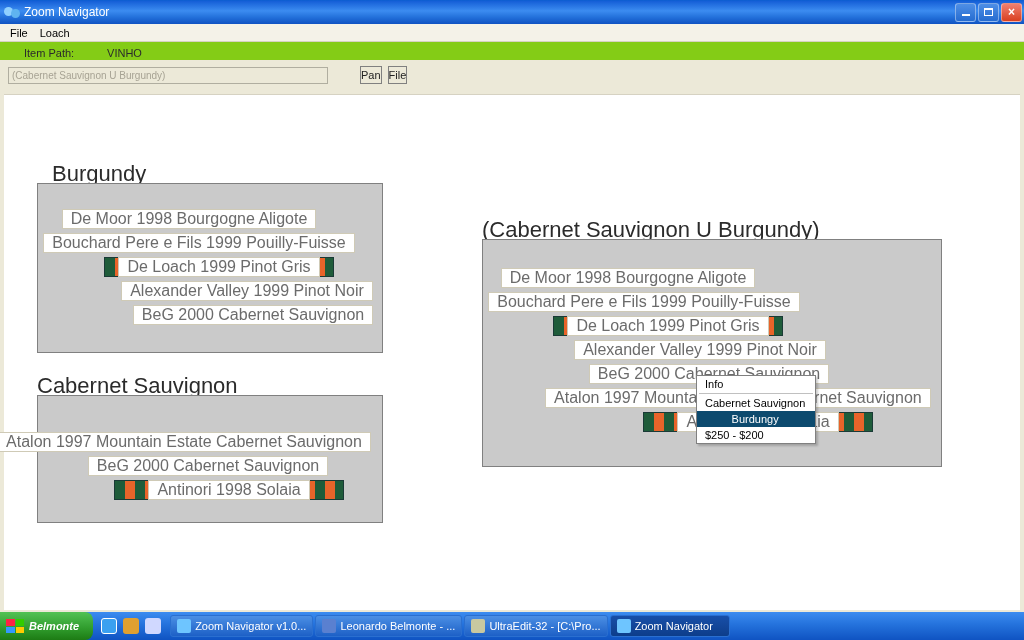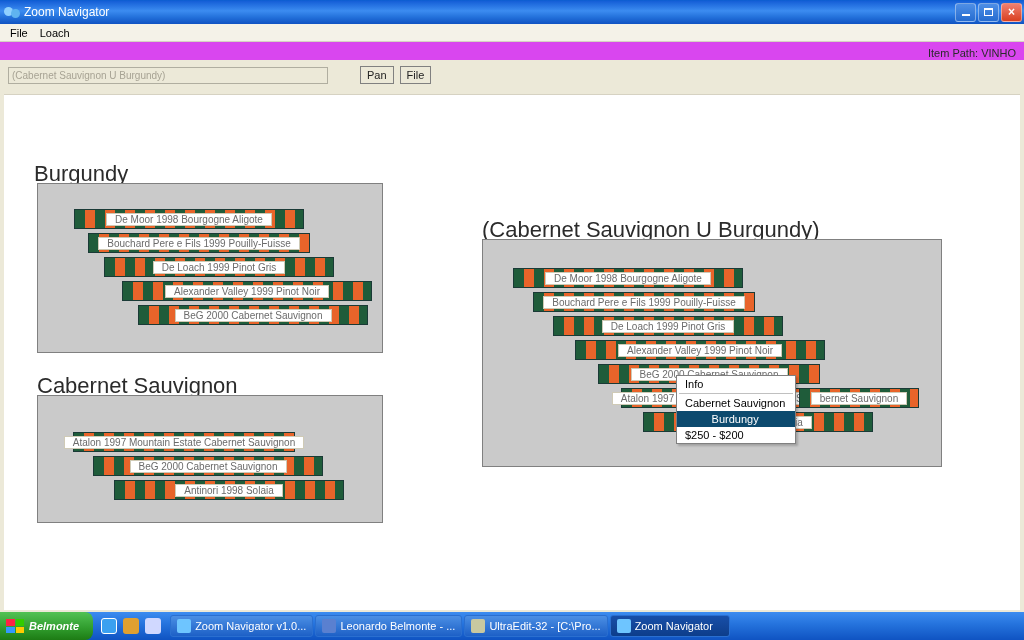--- a/index.html
+++ b/index.html
@@ -17,40 +17,40 @@
 .winbtn.close{background:linear-gradient(to bottom,#f08070,#d94020);}
 .winbtn.min span{display:block;width:8px;height:2px;background:#fff;margin-top:6px;}
 .winbtn.max span{display:block;width:9px;height:8px;border:1px solid #fff;border-top-width:2px;}
 .winbtn.close span{font-size:12px;line-height:1;}
 
 
 .menubar{height:18px;background:#f4f2e8;font-size:11px;display:flex;align-items:center;padding:0 4px;border-bottom:1px solid #d6d2c2;}
 .menubar span{padding:2px 6px;}
 
 
-.info{padding:4px 8px 0 8px;background:#d946ef;text-align:right;}
+.info{padding:4px 8px 0 24px;background:#84cc16;}
 .info-row{font-size:11px;color:#2b2b2b;line-height:14px;}
 .info-row .lbl{display:inline-block;width:80px;}
 
 
 .toolrow{display:flex;align-items:center;gap:6px;padding:6px 8px 4px 8px;background:#ece9d8;}
 .pathbox{width:320px;height:17px;border:1px solid #b0aea0;background:#ece9d8;color:#a7a394;font-size:10px;padding:1px 3px;}
 .gap{flex:0 0 20px;}
-.btn{height:18px;font-size:11px;border:1px solid #808080;background:#ece9d8;padding:0 6px;color:#222;}
+.btn{height:18px;font-size:11px;border:1px solid #808080;background:#ece9d8;padding:0 0;color:#222;}
 
 
 .canvas{position:absolute;left:4px;top:94px;right:4px;bottom:30px;background:#fff;border-top:1px solid #d6d2c2;}
 .group-title{position:absolute;font-size:22px;color:#2b2b2b;}
 .groupbox{position:absolute;background:#cacaca;border:1px solid #808080;}
 
 
 .wine{position:absolute;height:20px;border:1px solid #1a3a36;
   background:repeating-linear-gradient(90deg,#1f5c3a 0 10px,#e8642a 10px 20px);
   display:flex;align-items:center;justify-content:center;}
-.wine .label{background:#fff;border:1px solid #cfcab6;color:#6b6b6b;font-size:10px;padding:0 8px;white-space:nowrap;text-align:right;}
+.wine .label{background:#fff;border:1px solid #cfcab6;color:#6b6b6b;font-size:16px;padding:0 8px;white-space:nowrap;text-align:right;}
 .w-xs{width:230px;} .w-sm{width:250px;} .w-md{width:222px;}
 
 
 .ctx{position:absolute;background:#fff;border:1px solid #808080;font-size:11px;box-shadow:2px 2px 2px rgba(0,0,0,.2);min-width:110px;z-index:50;}
 .ctx .item{padding:2px 10px 2px 8px;color:#000;}
 .ctx .item.sel{background:#0c4a6e;color:#fff;text-align:center;}
 .ctx .sep{height:1px;background:#c0c0c0;margin:1px 2px;}
 
 
 .taskbar{position:absolute;left:0;right:0;bottom:0;height:28px;background:linear-gradient(to bottom,#3c8cf0 0%,#2472dc 45%,#0f53c2 100%);display:flex;align-items:stretch;color:#fff;font-size:11px;}
@@ -99,21 +99,21 @@
 
 <div class="toolrow">
   <input class="pathbox" readonly="" value="(Cabernet Sauvignon U Burgundy)" style="">
   <div class="gap"></div>
   <button class="btn">Pan</button>
   <button class="btn">File</button>
 </div>
 
 <div class="canvas">
 
-  <div class="group-title" style="left:30px;top:66px;">Burgundy</div>
+  <div class="group-title" style="left:48px;top:66px;">Burgundy</div>
   <div class="groupbox" style="left:33px;top:88px;width:346px;height:170px;">
     <div class="wine w-xs" style="left:36px;top:25px;">
         <div class="label">De Moor 1998 Bourgogne Aligote</div>
       </div>
     <div class="wine w-md" style="left:50px;top:49px;">
         <div class="label">Bouchard Pere e Fils 1999 Pouilly-Fuisse</div>
       </div>
     <div class="wine w-xs" style="left:66px;top:73px;">
         <div class="label">De Loach 1999 Pinot Gris</div>
       </div>
@@ -160,21 +160,21 @@
       </div>
 
     <div class="wine" style="left:316px;top:148px;width:120px;">
         <div class="label">bernet Sauvignon</div>
       </div>
     <div class="wine w-xs" style="left:160px;top:172px;">
         <div class="label">Antinori 1998 Solaia</div>
       </div>
   </div>
 
-  <div class="ctx" style="left:672px;top:280px;">
+  <div class="ctx" style="left:692px;top:280px;">
     <div class="item">Info</div>
     <div class="sep"></div>
     <div class="item">Cabernet Sauvignon</div>
     <div class="item sel">Burdungy</div>
     <div class="item">$250 - $200</div>
   </div>
 
 </div>
 
 <div class="taskbar">

